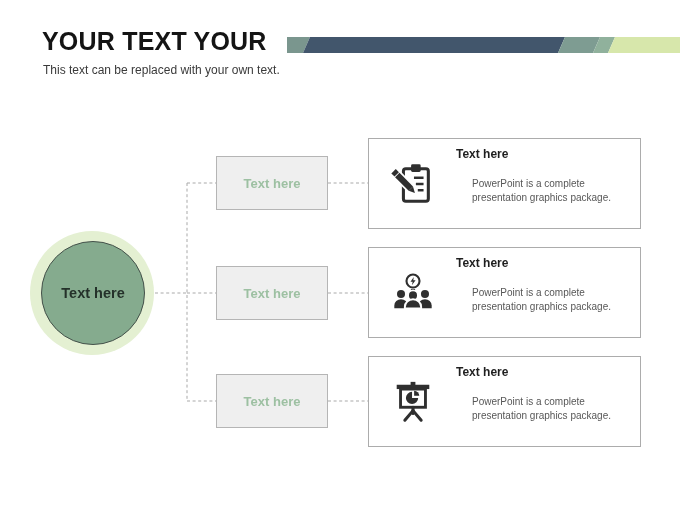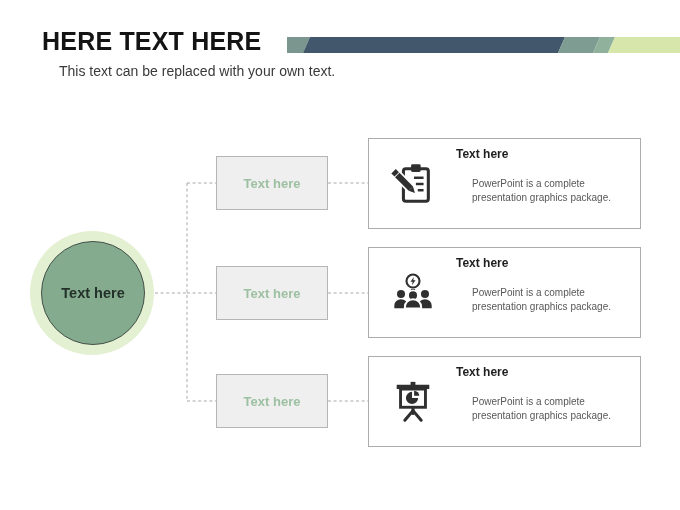--- a/index.html
+++ b/index.html
@@ -5,21 +5,21 @@
   html,body { margin:0; padding:0; background:#ffffff; }
   .slide {
     position:relative; width:680px; height:510px; background:#ffffff;
     font-family:"Liberation Sans", sans-serif; overflow:hidden;
   }
   .title {
     position:absolute; left:42px; top:27px; font-size:25px; font-weight:bold;
     color:#141414; letter-spacing:0.2px; white-space:nowrap;
   }
   .subtitle {
-    position:absolute; left:43px; top:63px; font-size:14px; color:#3a3a3a; white-space:nowrap;margin-left:16px;
+    position:absolute; left:43px; top:63px; font-size:12px; color:#3a3a3a; white-space:nowrap;
   }
   .accent-bar { position:absolute; left:287px; top:37px; width:393px; height:16px; }
   .connectors { position:absolute; left:0; top:0; pointer-events:none; }
 
   .root-ring {
     position:absolute; left:30px; top:231px; width:124px; height:124px;
     border-radius:50%; background:#E4F0D2;
   }
   .root-circle {
     position:absolute; left:41px; top:241px; width:104px; height:104px;
@@ -46,21 +46,21 @@
   .card-icon svg { width:46px; height:46px; }
   .card-text { flex:1; padding-right:8px; }
   .card-title { font-size:12px; font-weight:bold; color:#1F1F1F; margin:0 0 5px 0; }
   .card-desc { font-size:10px; color:#575757; line-height:1.32; width:162px; margin:16px; }
 </style>
 </head>
 <body>
 
 <div class="slide">
 
-  <div class="title">HERE TEXT HERE</div>
+  <div class="title">YOUR TEXT YOUR</div>
   <div class="subtitle">This text can be replaced with your own text.</div>
 
   <svg class="accent-bar" viewBox="0 0 393 16" aria-hidden="true">
     <polygon points="0,0 23,0 16,16 0,16" fill="#7A968E"></polygon>
     <polygon points="23,0 278,0 271,16 16,16" fill="#42566C"></polygon>
     <polygon points="278,0 313,0 306,16 271,16" fill="#7E9C92"></polygon>
     <polygon points="313,0 328,0 321,16 306,16" fill="#90B19C"></polygon>
     <polygon points="328,0 393,0 393,16 321,16" fill="#D7E7AB"></polygon>
   </svg>
 

